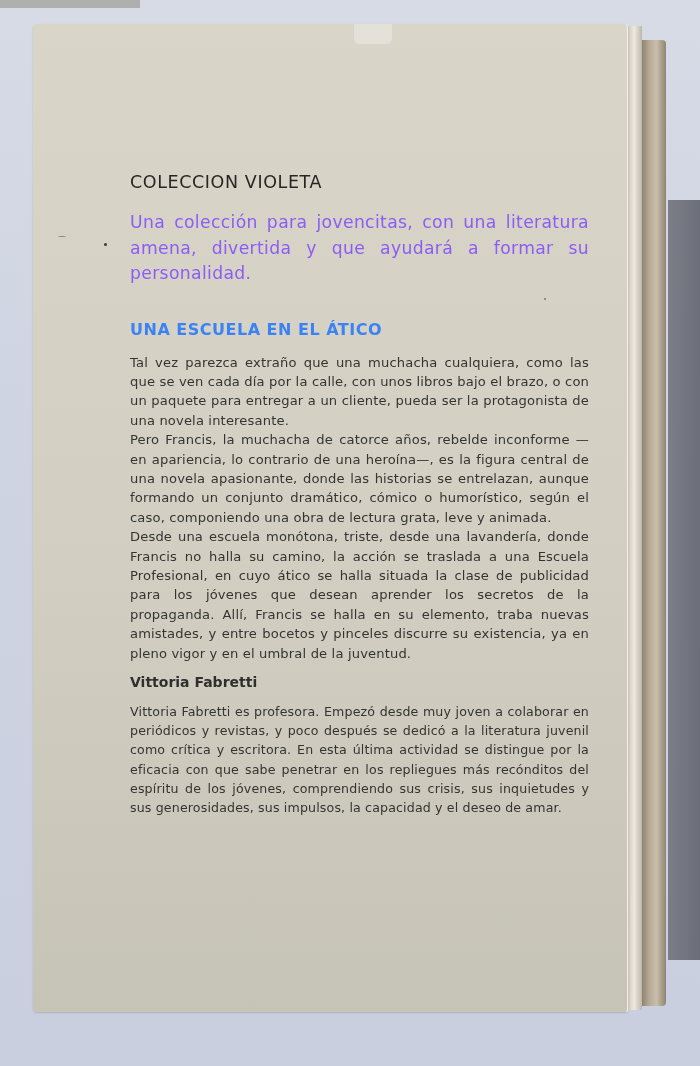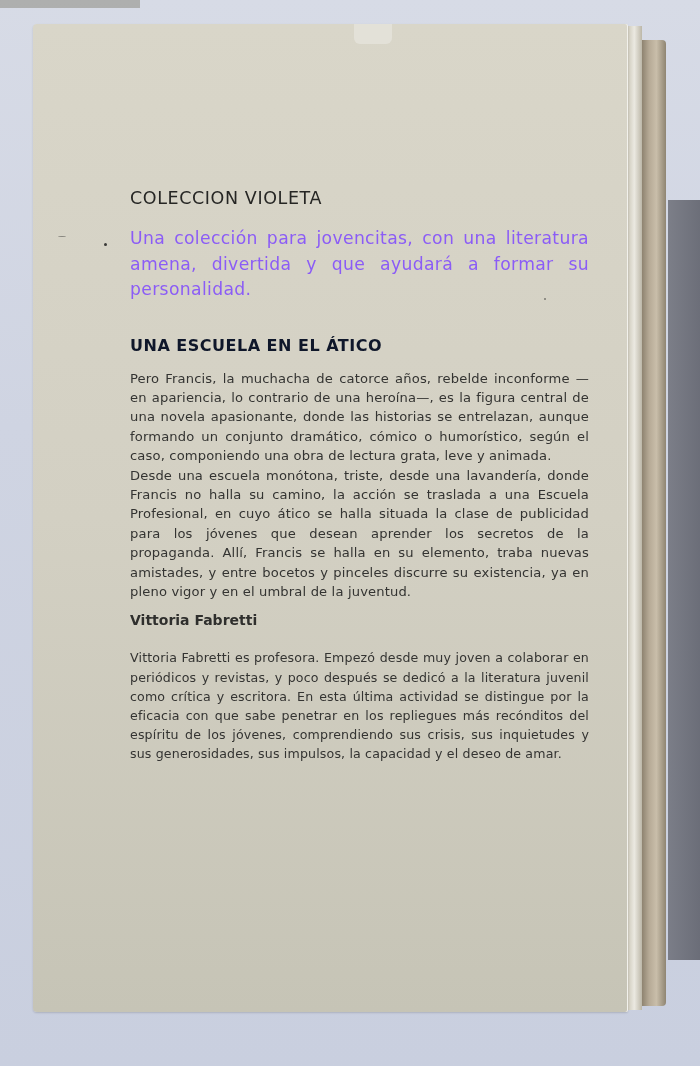--- a/index.html
+++ b/index.html
@@ -31,44 +31,44 @@
     .spine-edge {
       position: absolute; left: 628px; top: 26px; width: 14px; height: 984px;
       background: linear-gradient(90deg, #cfcbbd 0%, #ebe9e1 45%, #bcb7a8 100%);
     }
     .spine-back {
       position: absolute; left: 642px; top: 40px; width: 24px; height: 966px;
       background: linear-gradient(90deg, #8e8370 0%, #b6aa96 30%, #c9beaa 60%, #8f8572 100%);
       border-radius: 0 4px 4px 0;
     }
     .content {
-      position: absolute; left: 130px; top: 188px; width: 459px;
+      position: absolute; left: 130px; top: 172px; width: 459px;
       color: #2d2d2b;
     }
     .collection-title {
       font-size: 17.5px; letter-spacing: 0.6px; font-weight: normal;
       margin: 0; color: #262624;
     }
     .collection-tagline {
       font-size: 17.2px; line-height: 25.5px; margin: 18px 0 0 0;
       text-align: justify; letter-spacing: 0.35px; color: #8b5cf6;
     }
     .book-title {
       font-size: 16px; font-weight: bold; letter-spacing: 0.5px;
-      margin: 33px 0 0 0; color: #0f172a;
+      margin: 33px 0 0 0; color: #3b82f6;
     }
     .synopsis p, .bio p {
       margin: 0; font-size: 13.1px; line-height: 19.4px;
       text-align: justify; color: #343432; letter-spacing: 0.15px;
     }
     .synopsis { margin-top: 14px; }
     .author-name {
       font-size: 14px; font-weight: bold; margin: 11px 0 0 0; color: #2f2f2d;
     }
-    .bio { margin-top: 20px; }
+    .bio { margin-top: 12px; }
     .bio p { font-size: 12.6px; line-height: 19.2px; }
     .smudge {
       position: absolute; width: 3px; height: 3px; border-radius: 50%;
       background: #3a3a38;
     }
   </style>
 </head>
 <body>
 
 <div class="scene">
@@ -82,20 +82,21 @@
   <span class="smudge" style="left:104px;top:243px;"></span>
   <span class="smudge" style="left:58px;top:236px;width:8px;height:1px;opacity:.5;"></span>
   <span class="smudge" style="left:544px;top:298px;width:2px;height:2px;opacity:.6;"></span>
 
   <div class="content">
     <h1 class="collection-title">COLECCION VIOLETA</h1>
     <p class="collection-tagline">Una colección para jovencitas, con una literatura amena, divertida y que ayudará a formar su personalidad.</p>
 
     <h2 class="book-title">UNA ESCUELA EN EL ÁTICO</h2>
     <div class="synopsis">
+      <p>Tal vez parezca extraño que una muchacha cualquiera, como las que se ven cada día por la calle, con unos libros bajo el brazo, o con un paquete para entregar a un cliente, pueda ser la protagonista de una novela interesante.</p>
       <p>Pero Francis, la muchacha de catorce años, rebelde inconforme —en apariencia, lo contrario de una heroína—, es la figura central de una novela apasionante, donde las historias se entrelazan, aunque formando un conjunto dramático, cómico o humorístico, según el caso, componiendo una obra de lectura grata, leve y animada.</p>
       <p>Desde una escuela monótona, triste, desde una lavandería, donde Francis no halla su camino, la acción se traslada a una Escuela Profesional, en cuyo ático se halla situada la clase de publicidad para los jóvenes que desean aprender los secretos de la propaganda. Allí, Francis se halla en su elemento, traba nuevas amistades, y entre bocetos y pinceles discurre su existencia, ya en pleno vigor y en el umbral de la juventud.</p>
     </div>
 
     <h3 class="author-name">Vittoria Fabretti</h3>
     <div class="bio">
       <p>Vittoria Fabretti es profesora. Empezó desde muy joven a colaborar en periódicos y revistas, y poco después se dedicó a la literatura juvenil como crítica y escritora. En esta última actividad se distingue por la eficacia con que sabe penetrar en los repliegues más recónditos del espíritu de los jóvenes, comprendiendo sus crisis, sus inquietudes y sus generosidades, sus impulsos, la capacidad y el deseo de amar.</p>
     </div>
   </div>
 </div>

